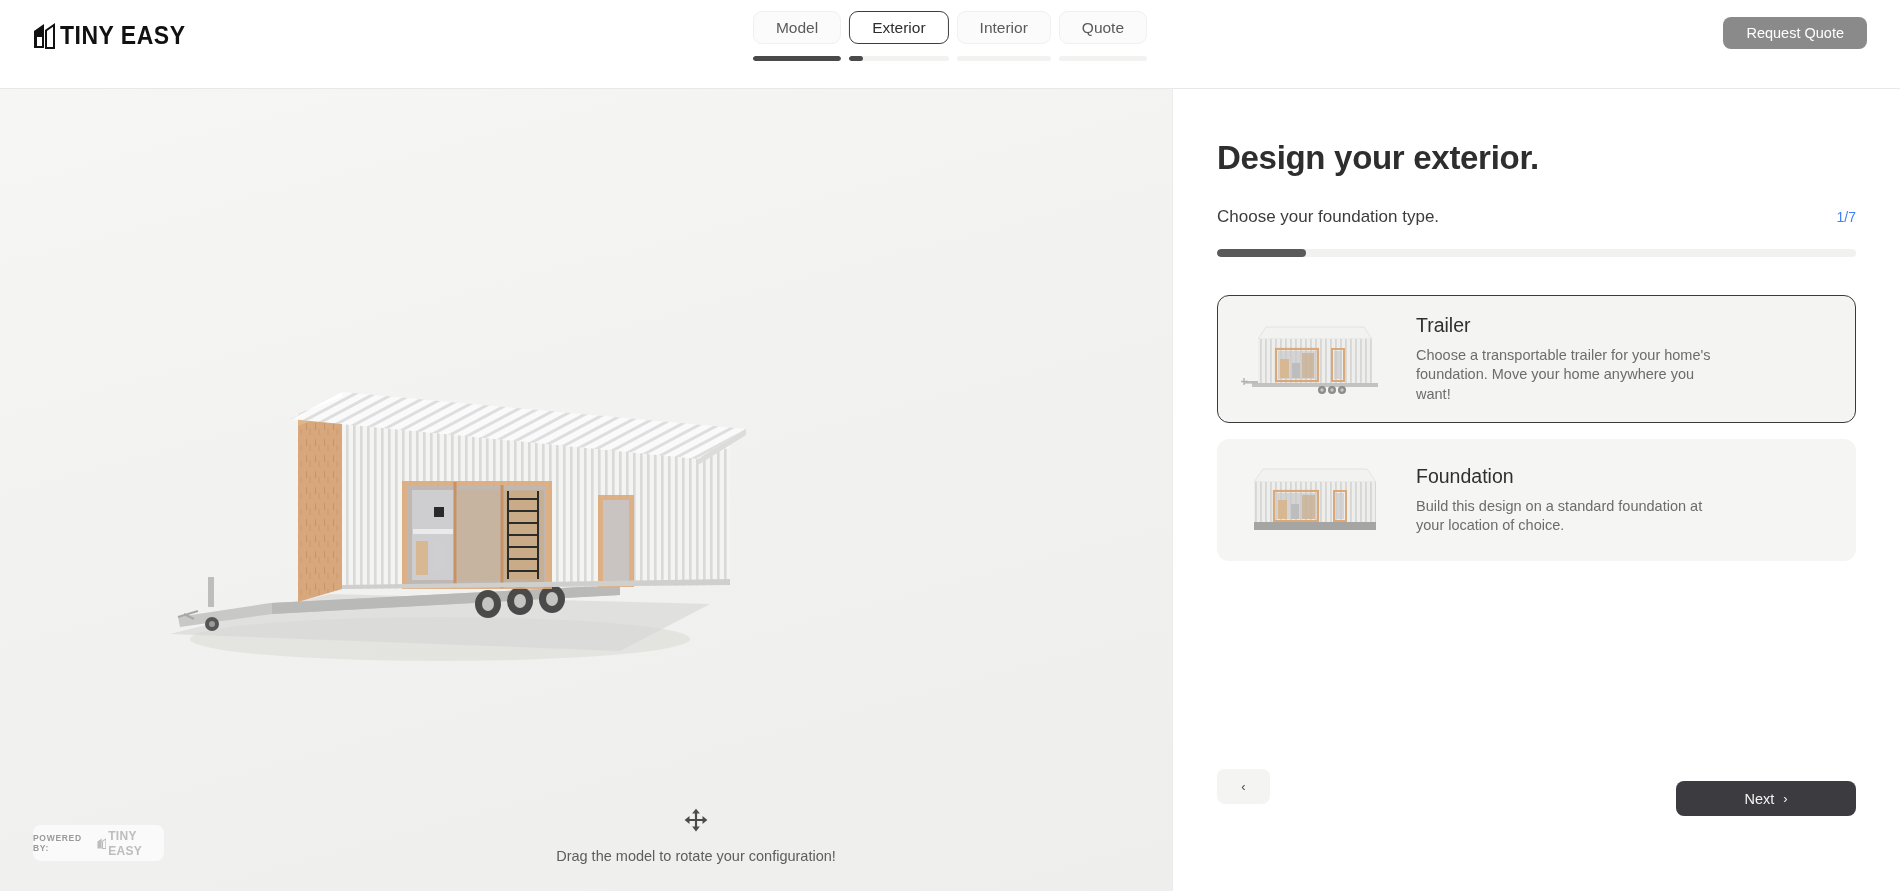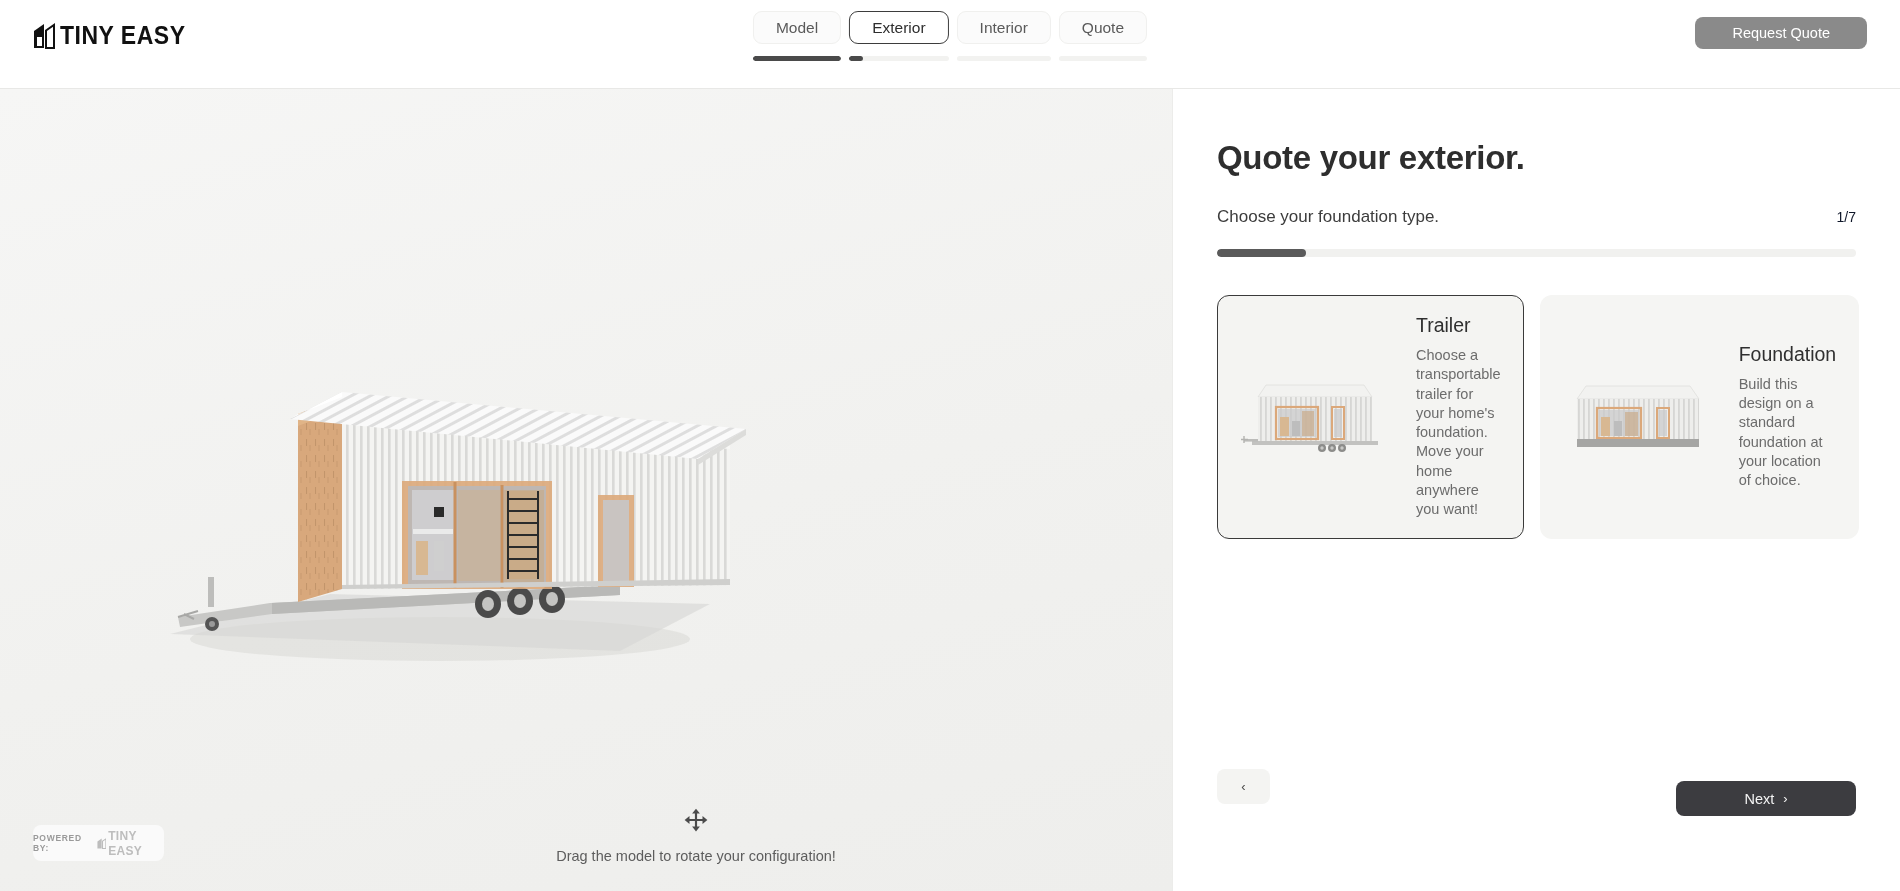--- a/index.html
+++ b/index.html
@@ -52,21 +52,21 @@
     background: #ffffff;
   }
   .tab-prog {
     margin-top: 12px; height: 5px; border-radius: 3px;
     background: #f2f2f0; overflow: hidden; width: 100%;
   }
   .tab-prog > i { display: block; height: 100%; border-radius: 3px; background: #4a4a4a; }
 
   .req-quote {
     position: absolute; right: 33px; top: 17px;
-    height: 32px; padding: 0 37px;
+    height: 32px; padding: 0 23px;
     border-radius: 8px;
     background: #8a8a8a;
     color: #ffffff; font-size: 14.5px;
     display: flex; align-items: center; justify-content: center;
     border: none; cursor: pointer;
     font-family: "Liberation Sans", sans-serif;
   }
 
   
   .viewport {
@@ -111,27 +111,27 @@
   }
   .panel-title {
     margin-top: 50px;
     font-size: 33px; color: #2e2e2e; font-weight: 600; letter-spacing: -0.3px;
   }
   .panel-sub-row {
     margin-top: 30px;
     display: flex; align-items: baseline; justify-content: space-between;
   }
   .panel-sub { font-size: 17px; color: #3c3c3c; }
-  .panel-count { font-size: 14px; color: #0f172a; }
+  .panel-count { font-size: 14px; color: #3b82f6; }
   .step-bar {
     margin-top: 22px; height: 8px; border-radius: 5px; background: #f1f1ef; overflow: hidden;
   }
   .step-bar > i { display: block; height: 100%; border-radius: 5px; background: #5a5a5a; }
 
-  .options { margin-top: 38px; display: flex; flex-direction: row; gap: 16px; }
+  .options { margin-top: 38px; display: flex; flex-direction: column; gap: 16px; }
   .option {
     display: flex; align-items: center; gap: 8px;
     border-radius: 12px;
     background: #f5f5f3;
     border: 1px solid transparent;
     padding: 18px 22px;
     min-height: 111px;
     cursor: pointer;
   }
   .option.selected {
@@ -310,21 +310,21 @@
         <path d="M1 8 L11 1 L11 25 L1 25 Z" fill="#bdbdbd"></path>
         <path d="M13 7.5 L21 2 L21 25 L13 25 Z" fill="none" stroke="#bdbdbd" stroke-width="2.5"></path>
       </svg>
       <span class="powered-text">TINY EASY</span>
     </span>
   </div>
 </div>
 
 <div class="panel">
 
-  <h1 class="panel-title">Quote your exterior.</h1>
+  <h1 class="panel-title">Design your exterior.</h1>
 
   <div class="panel-sub-row">
     <div class="panel-sub">Choose your foundation type.</div>
     <div class="panel-count">1/7</div>
   </div>
 
   <div class="step-bar">
       <i style="width:14%"></i>
     </div>
 

